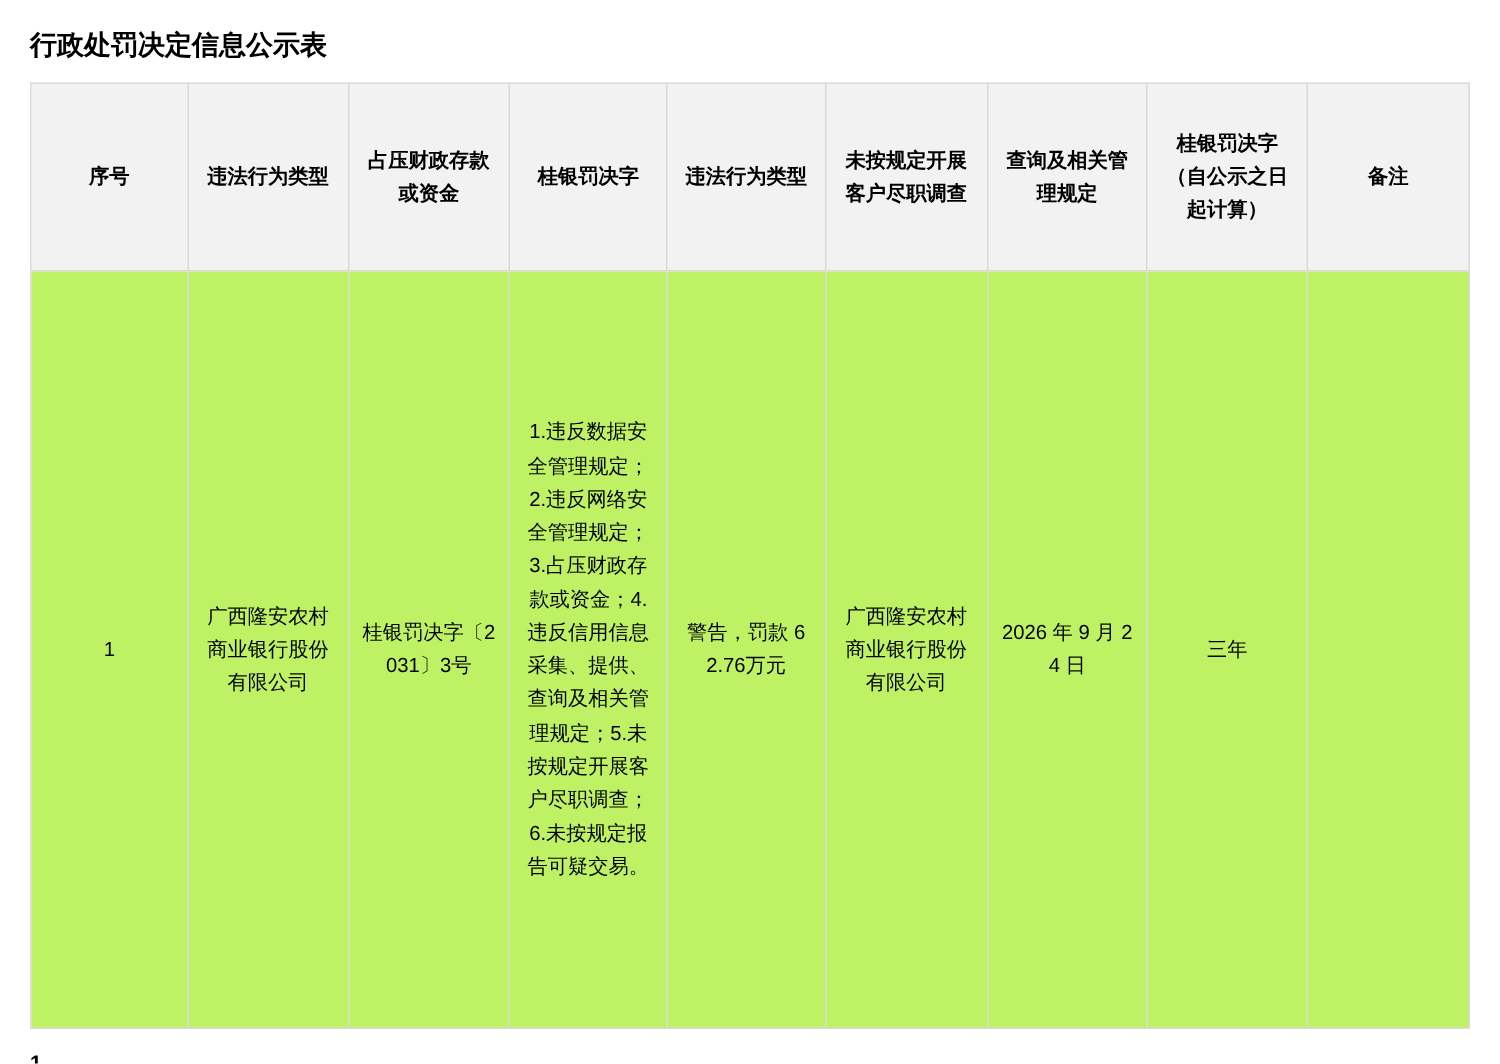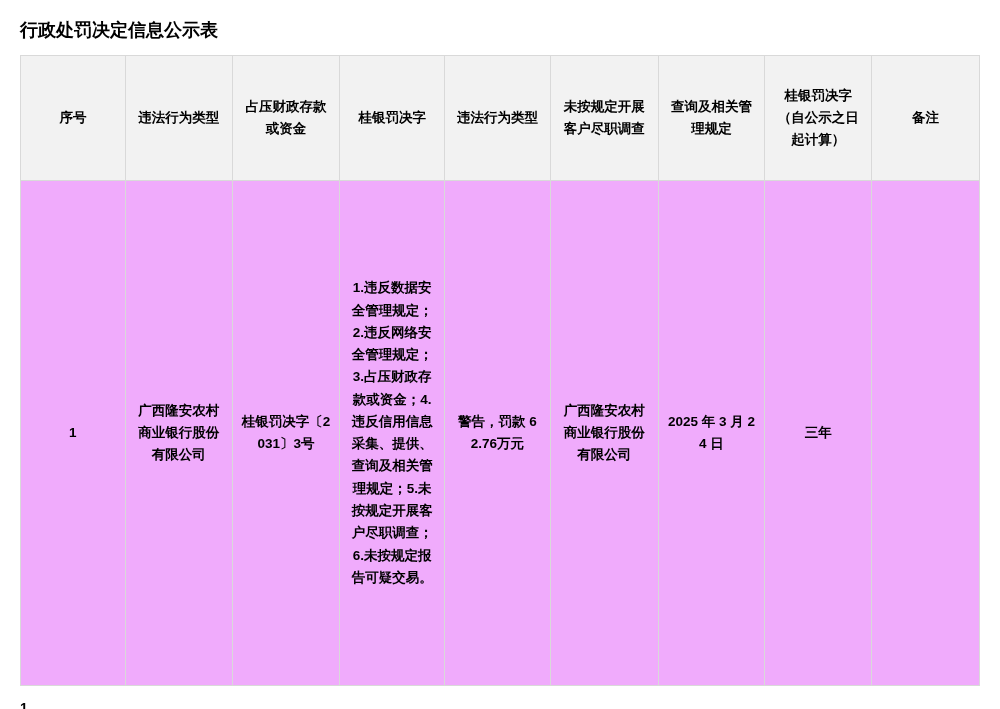--- a/index.html
+++ b/index.html
@@ -43,22 +43,22 @@
     line-height: 1.65;
     word-break: break-all;
   }
   table.penalty-table thead th {
     background: #f2f2f2;
     font-weight: bold;
     height: 112px;
     color: #000;
   }
   table.penalty-table tbody td {
-    background: #f0abfc;
-    font-weight: bold;
+    background: #bef264;
+    font-weight: normal;
     height: 492px;
     color: #000;
   }
   td.cell-index {
     font-weight: normal;
   }
   .col-1 { width: 104px; }
   .col-2 { width: 106px; }
   .col-3 { width: 107px; }
   .col-4 { width: 104px; }
@@ -110,21 +110,21 @@
       </tr>
     </thead>
     <tbody>
       <tr>
         <td class="cell-index">1</td>
         <td>广西隆安农村商业银行股份有限公司</td>
         <td>桂银罚决字〔2031〕3号</td>
         <td class="illegal-list">1.违反数据安全管理规定；2.违反网络安全管理规定；3.占压财政存款或资金；4.违反信用信息采集、提供、查询及相关管理规定；5.未按规定开展客户尽职调查；6.未按规定报告可疑交易。</td>
         <td>警告，罚款 62.76万元</td>
         <td>广西隆安农村商业银行股份有限公司</td>
-        <td>2025 年 3 月 24 日</td>
+        <td>2026 年 9 月 24 日</td>
         <td>三年</td>
         <td></td>
       </tr>
     </tbody>
   </table>
 
   <div class="page-number">1</div>
 
 </div>
 

